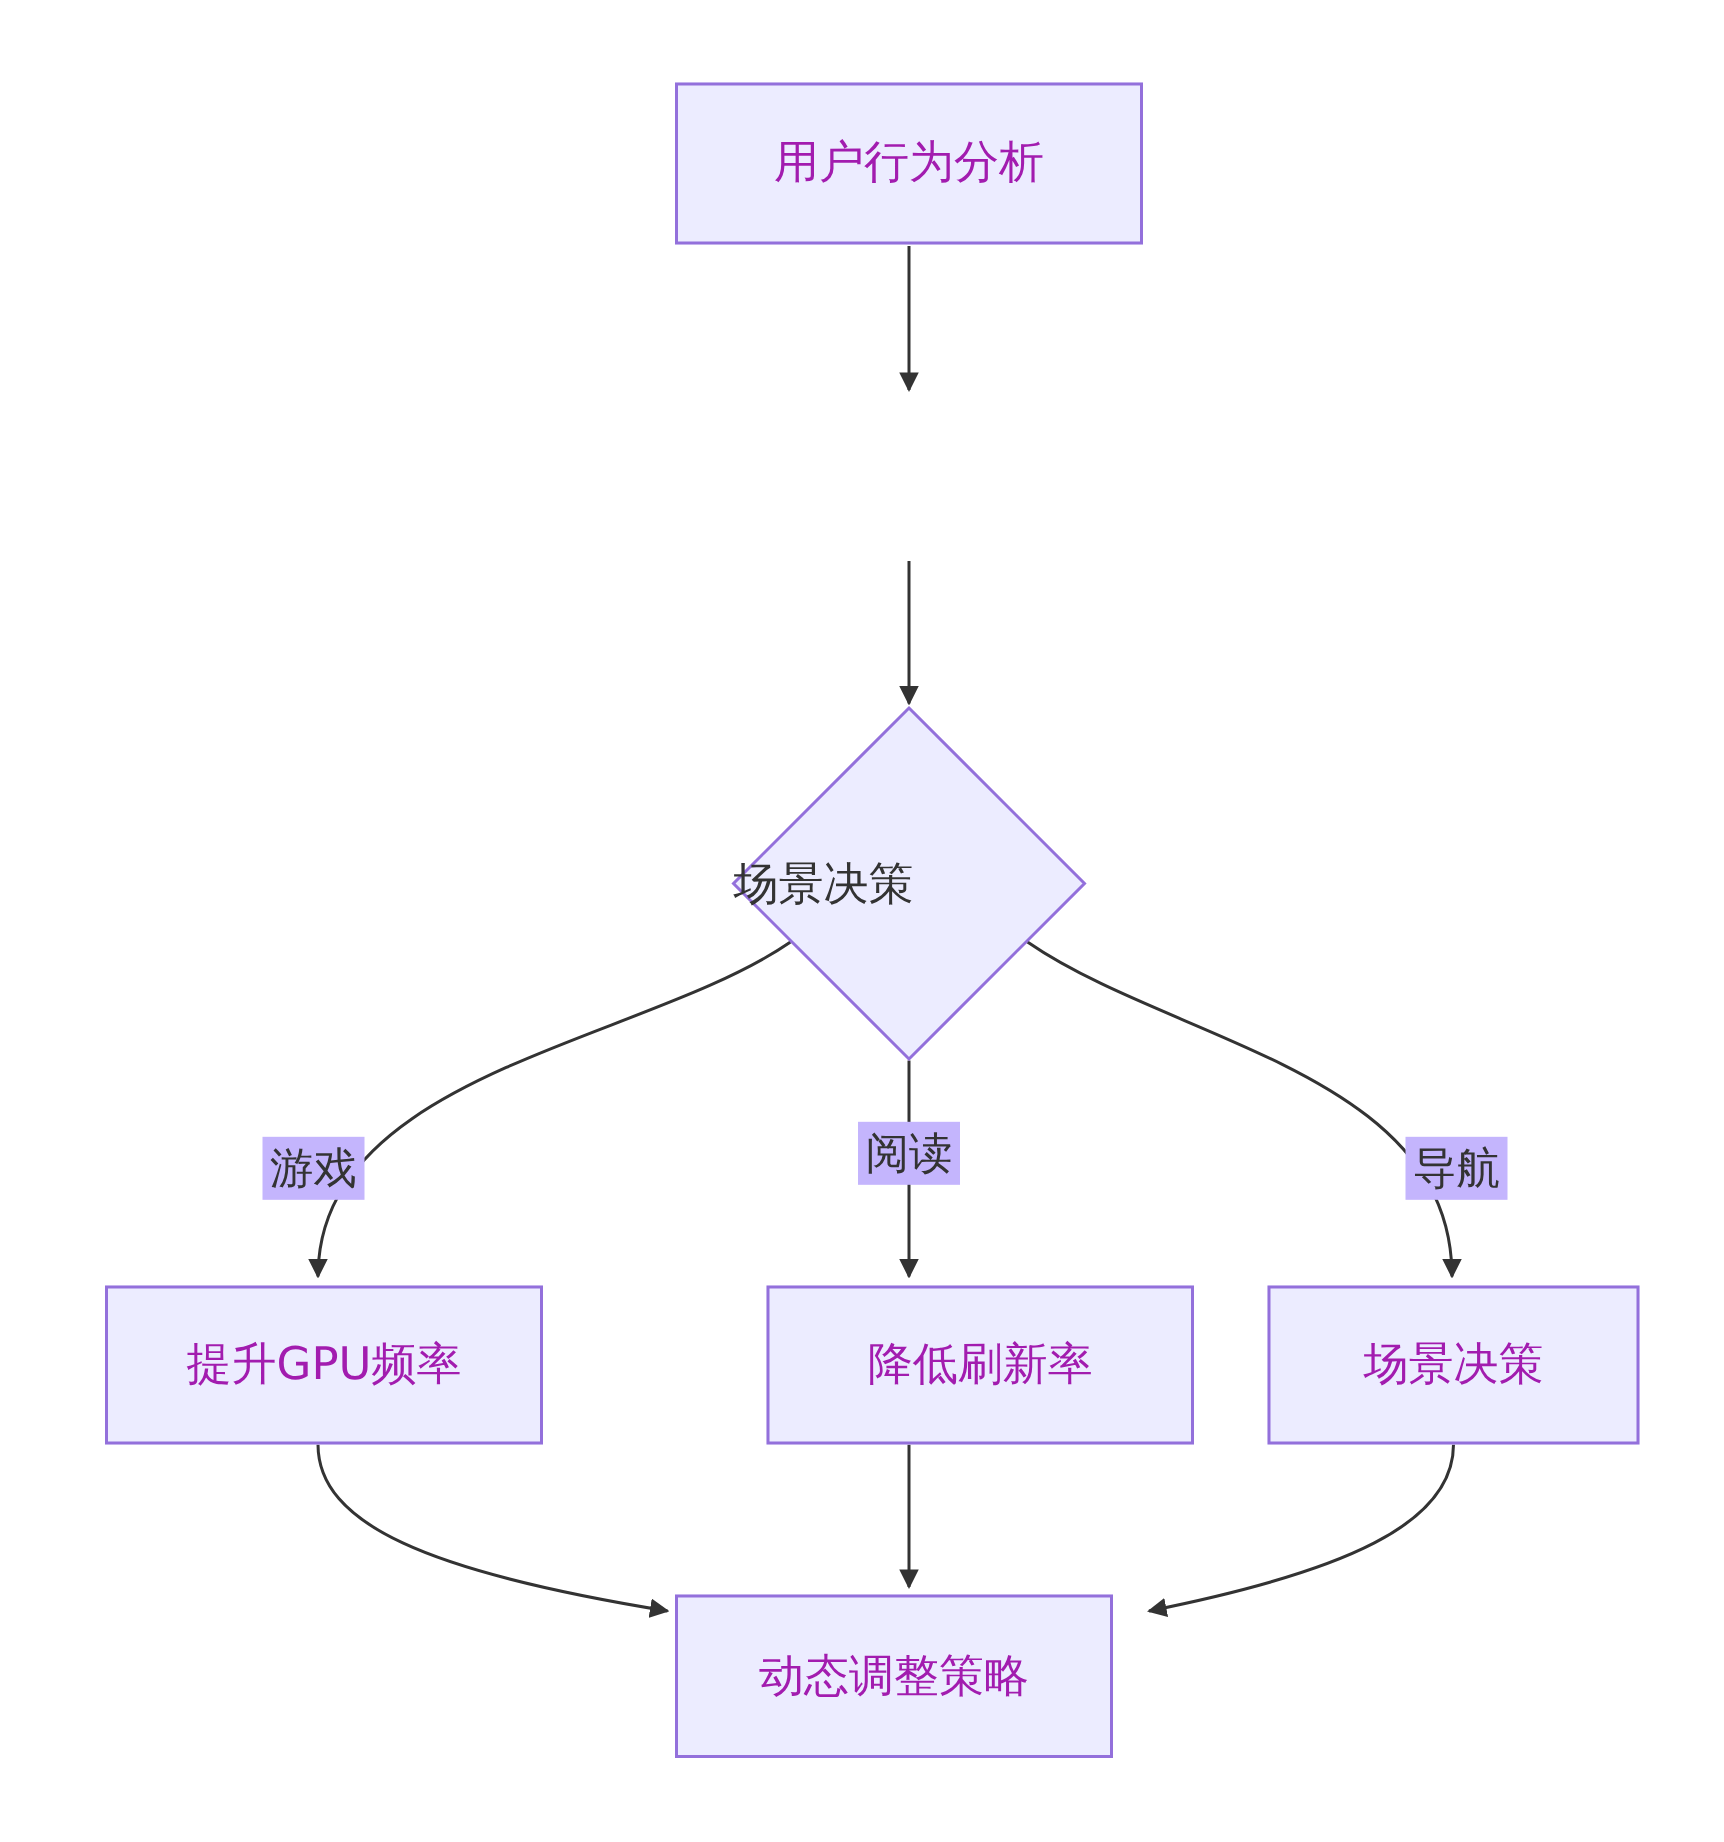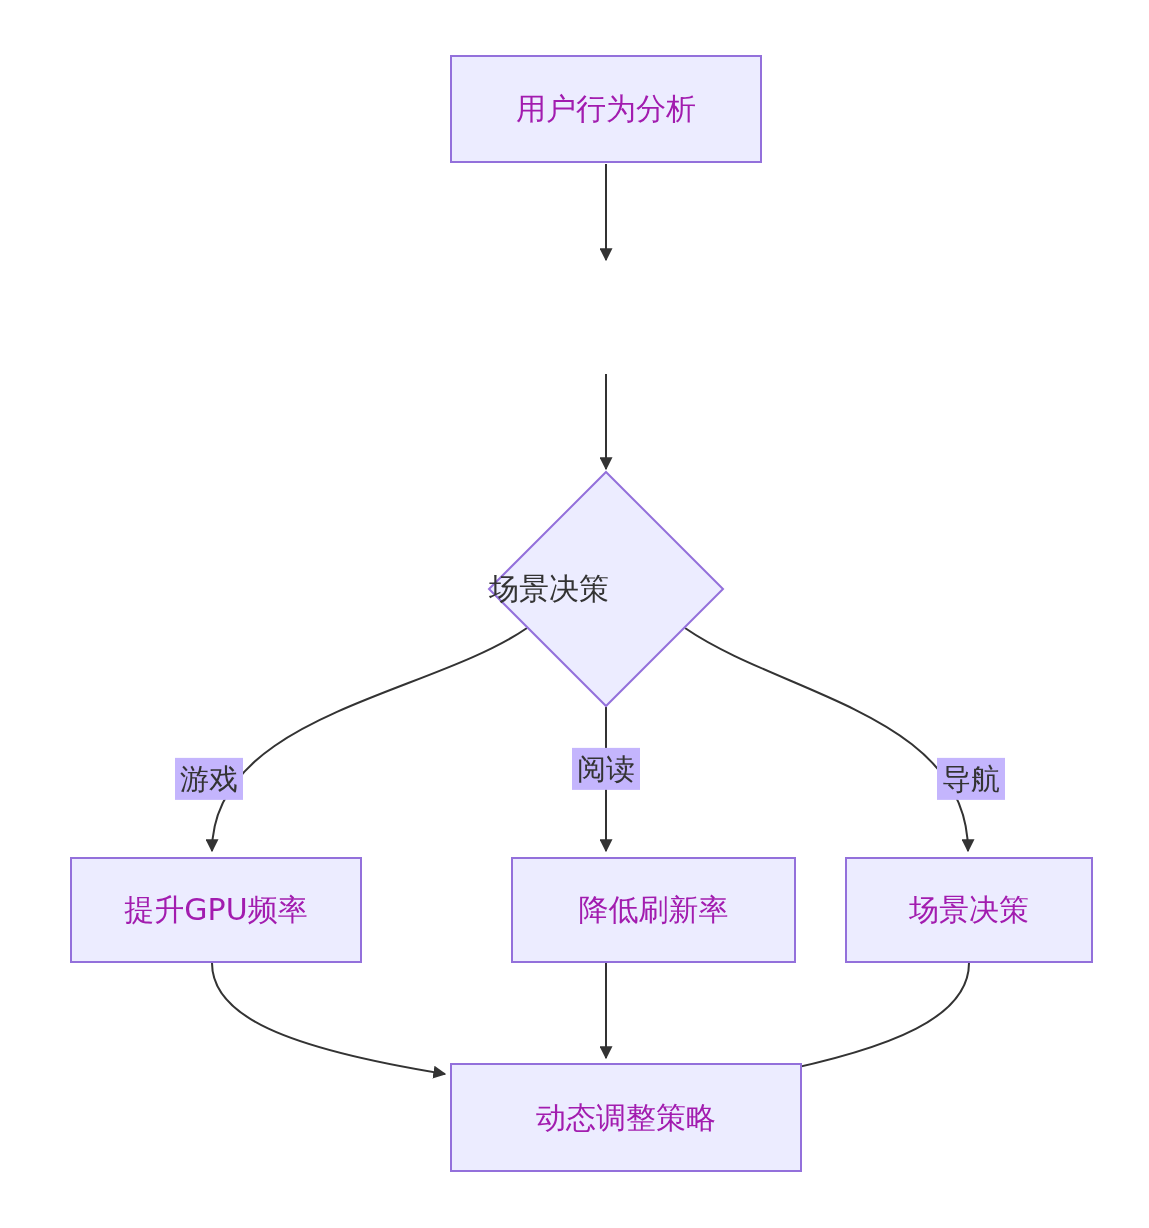--- a/index.html
+++ b/index.html
@@ -103,17 +103,17 @@
   </div>
 
   <div class="node" style="left:465px; top:857px; width:285px; height:106px;margin-left:46px;">
     <span>降低刷新率</span>
   </div>
 
   <div class="node" style="left:845px; top:857px; width:248px; height:106px;">
     <span>场景决策</span>
   </div>
 
-  <div class="node" style="left:450px; top:1063px; width:352px; height:109px;">
+  <div class="node" style="left:450px; top:1063px; width:292px; height:109px;">
     <span>动态调整策略</span>
   </div>
 
 </div>
 
 </body></html>

